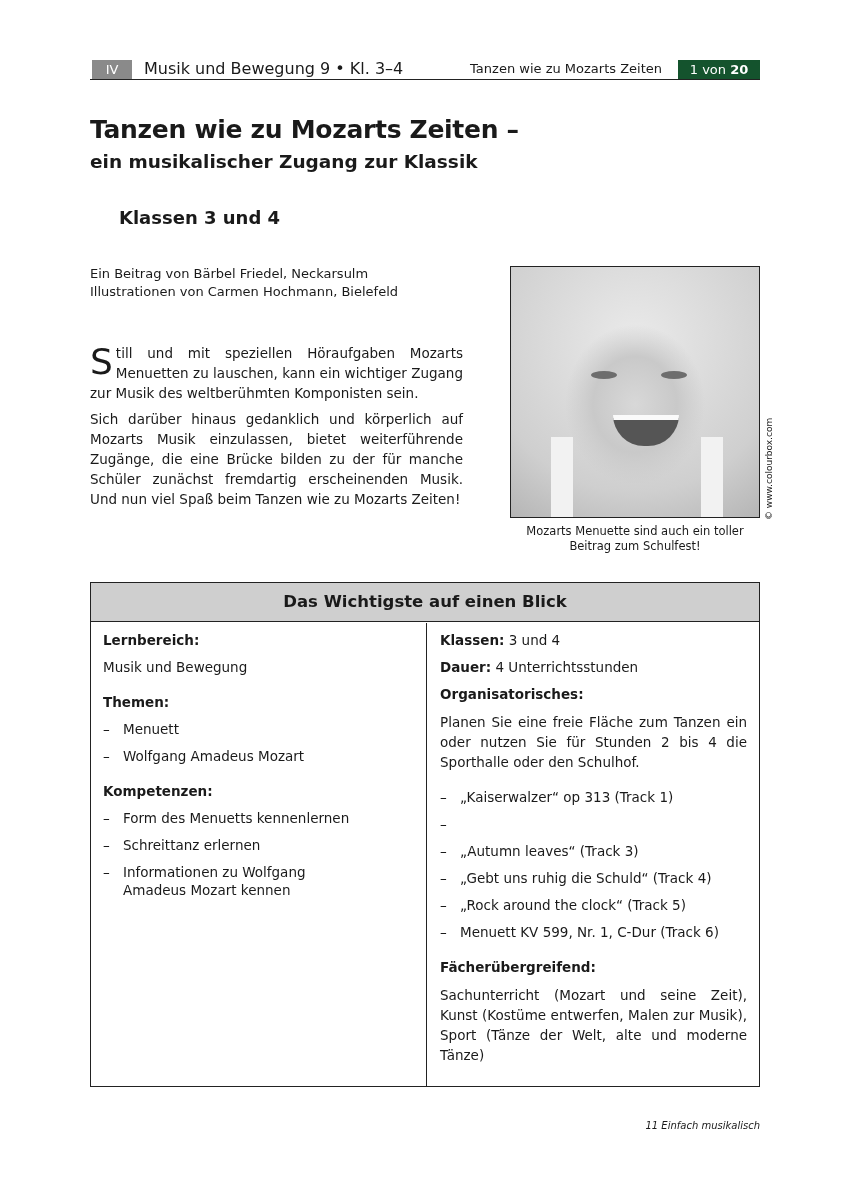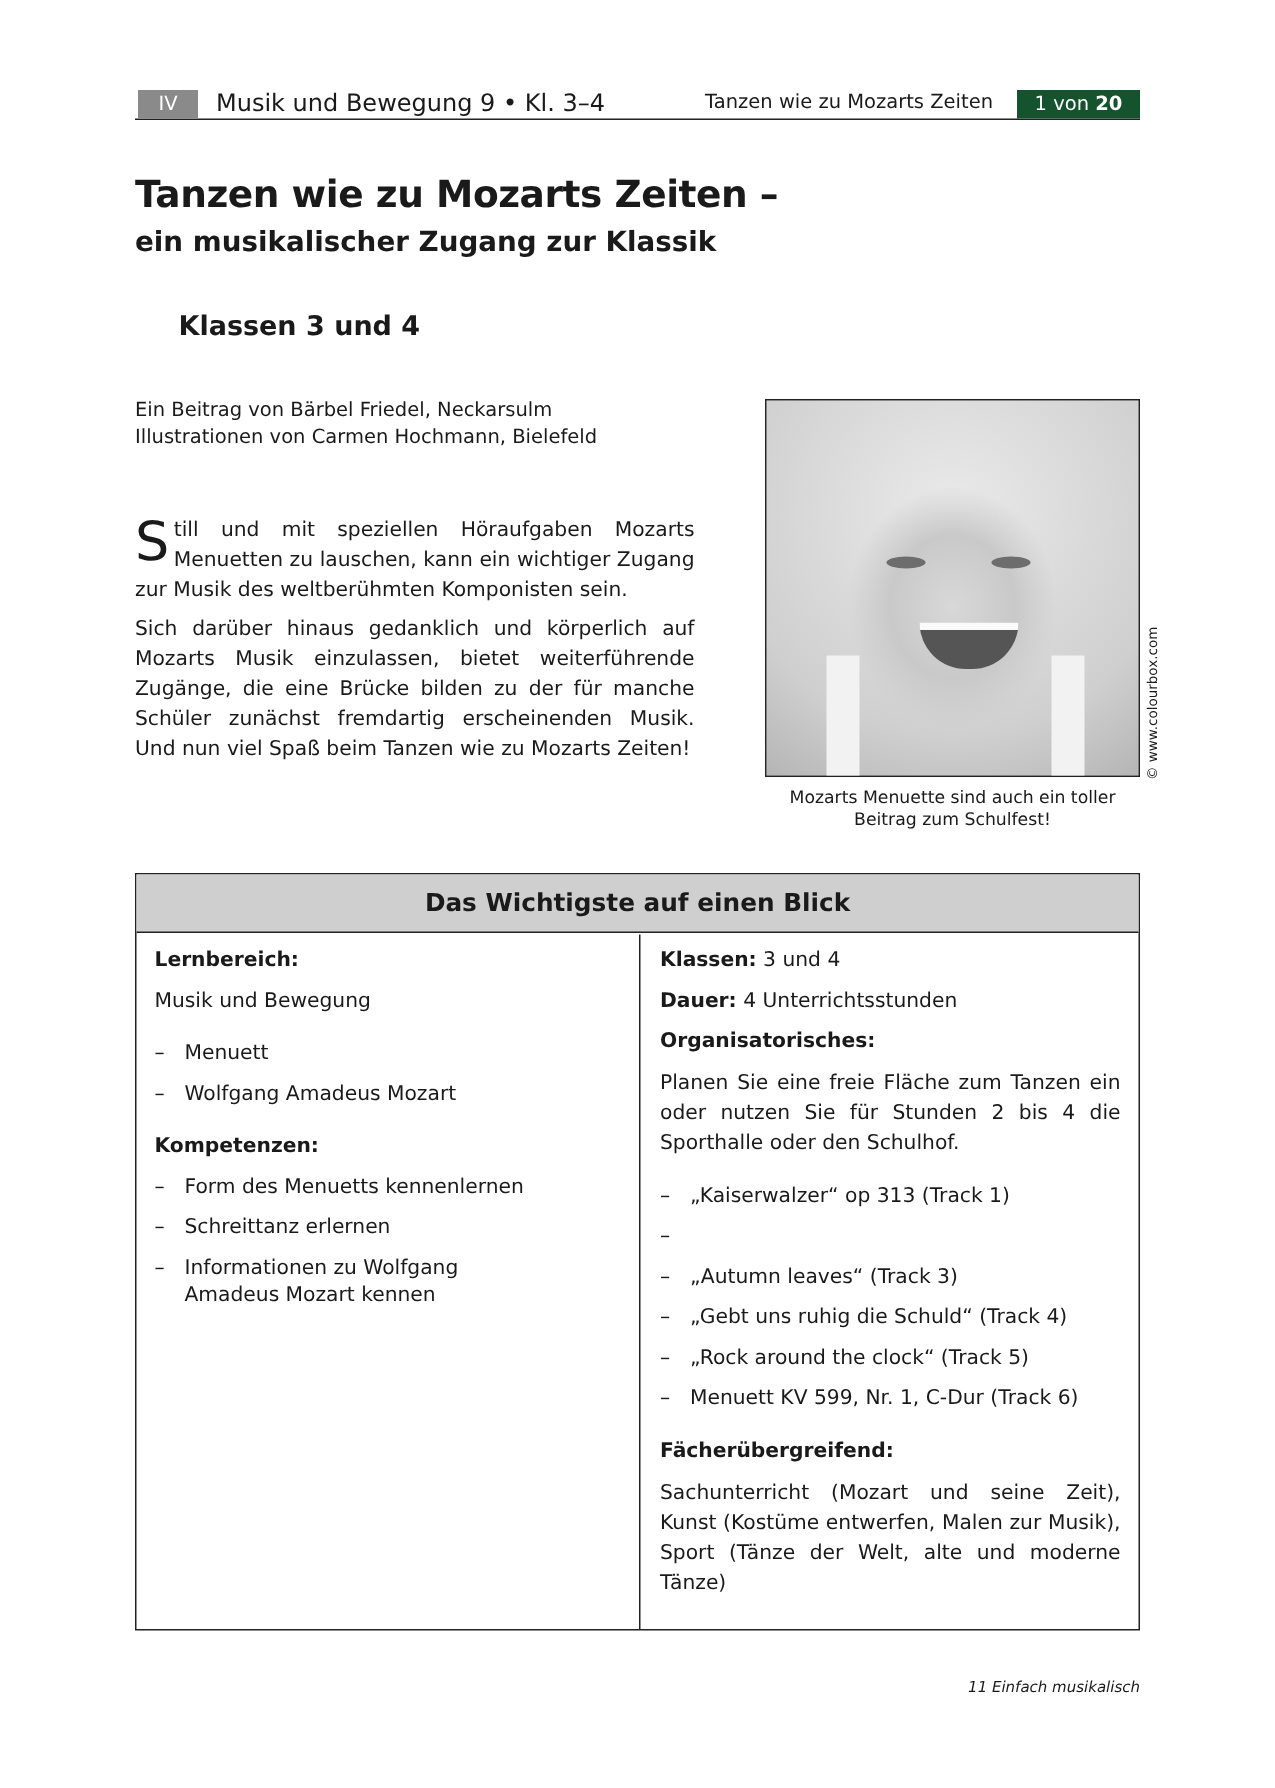--- a/index.html
+++ b/index.html
@@ -78,20 +78,21 @@
 <div class="copyright">© www.colourbox.com</div>
 <div class="caption">Mozarts Menuette sind auch ein toller Beitrag zum Schulfest!</div>
 
 <div class="box">
   <div class="box-head">Das Wichtigste auf einen Blick</div>
   <div class="col col-left">
     <div class="col-inner">
       <div class="lbl">Lernbereich:</div>
       <div class="val">Musik und Bewegung</div>
       <div class="gap"></div>
+      <div class="lbl">Themen:</div>
       <div class="item">
           <span class="dash">–</span>
           <span>Menuett</span>
         </div>
       <div class="item">
           <span class="dash">–</span>
           <span>Wolfgang Amadeus Mozart</span>
         </div>
       <div class="gap"></div>
       <div class="lbl">Kompetenzen:</div>

